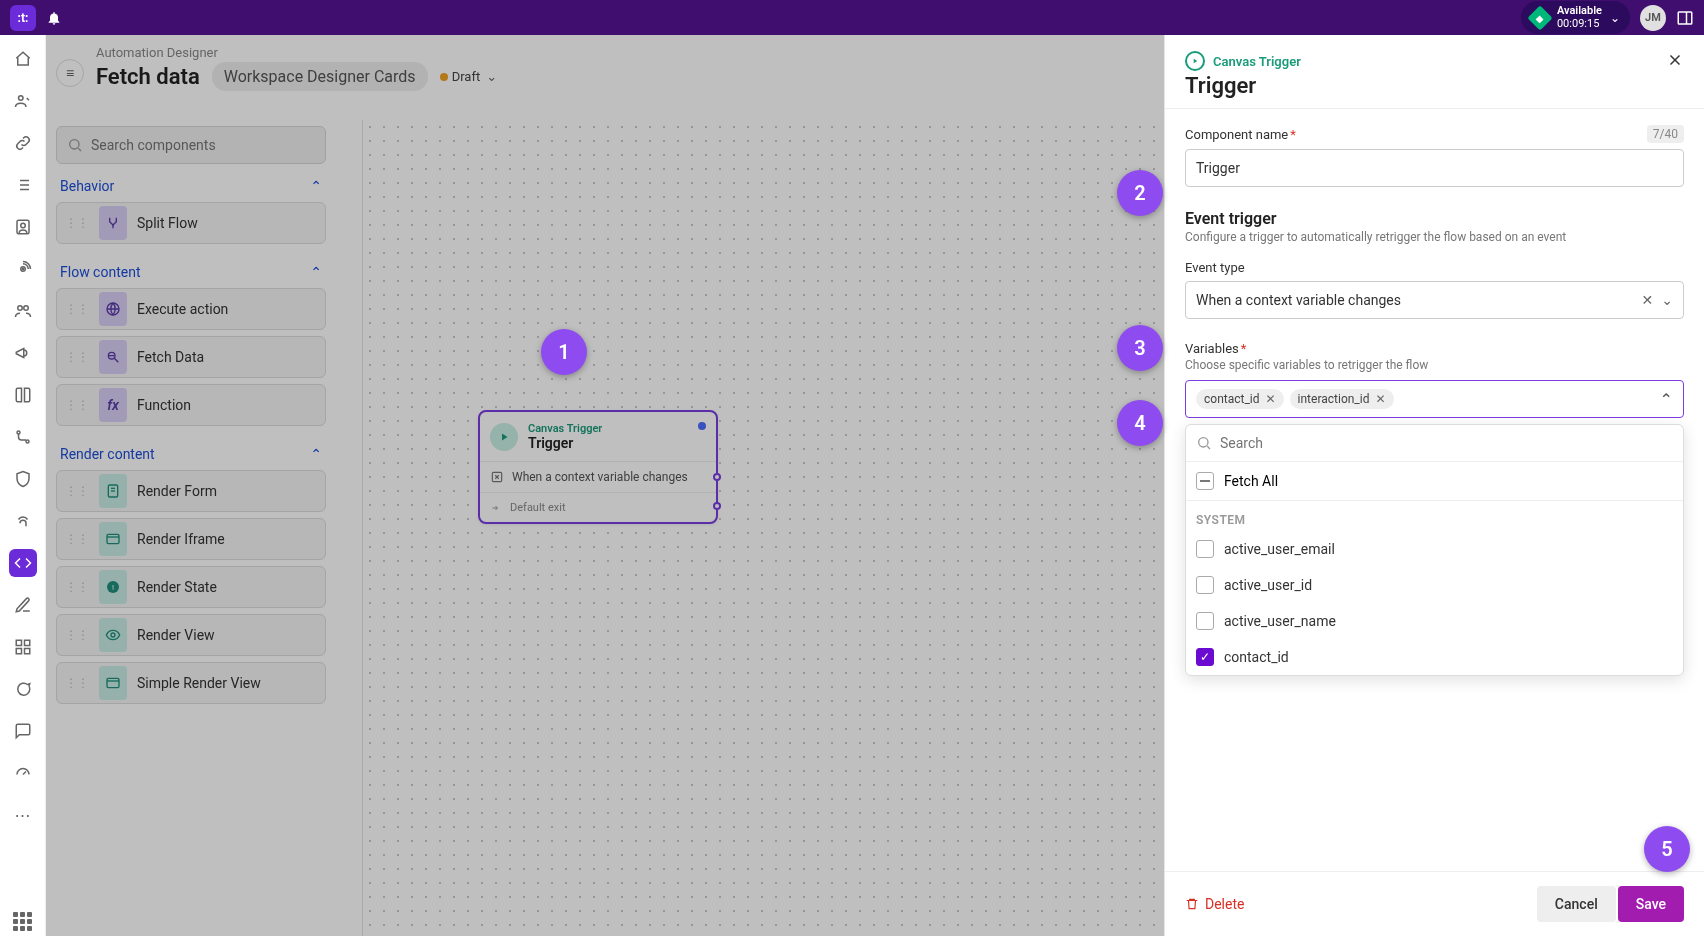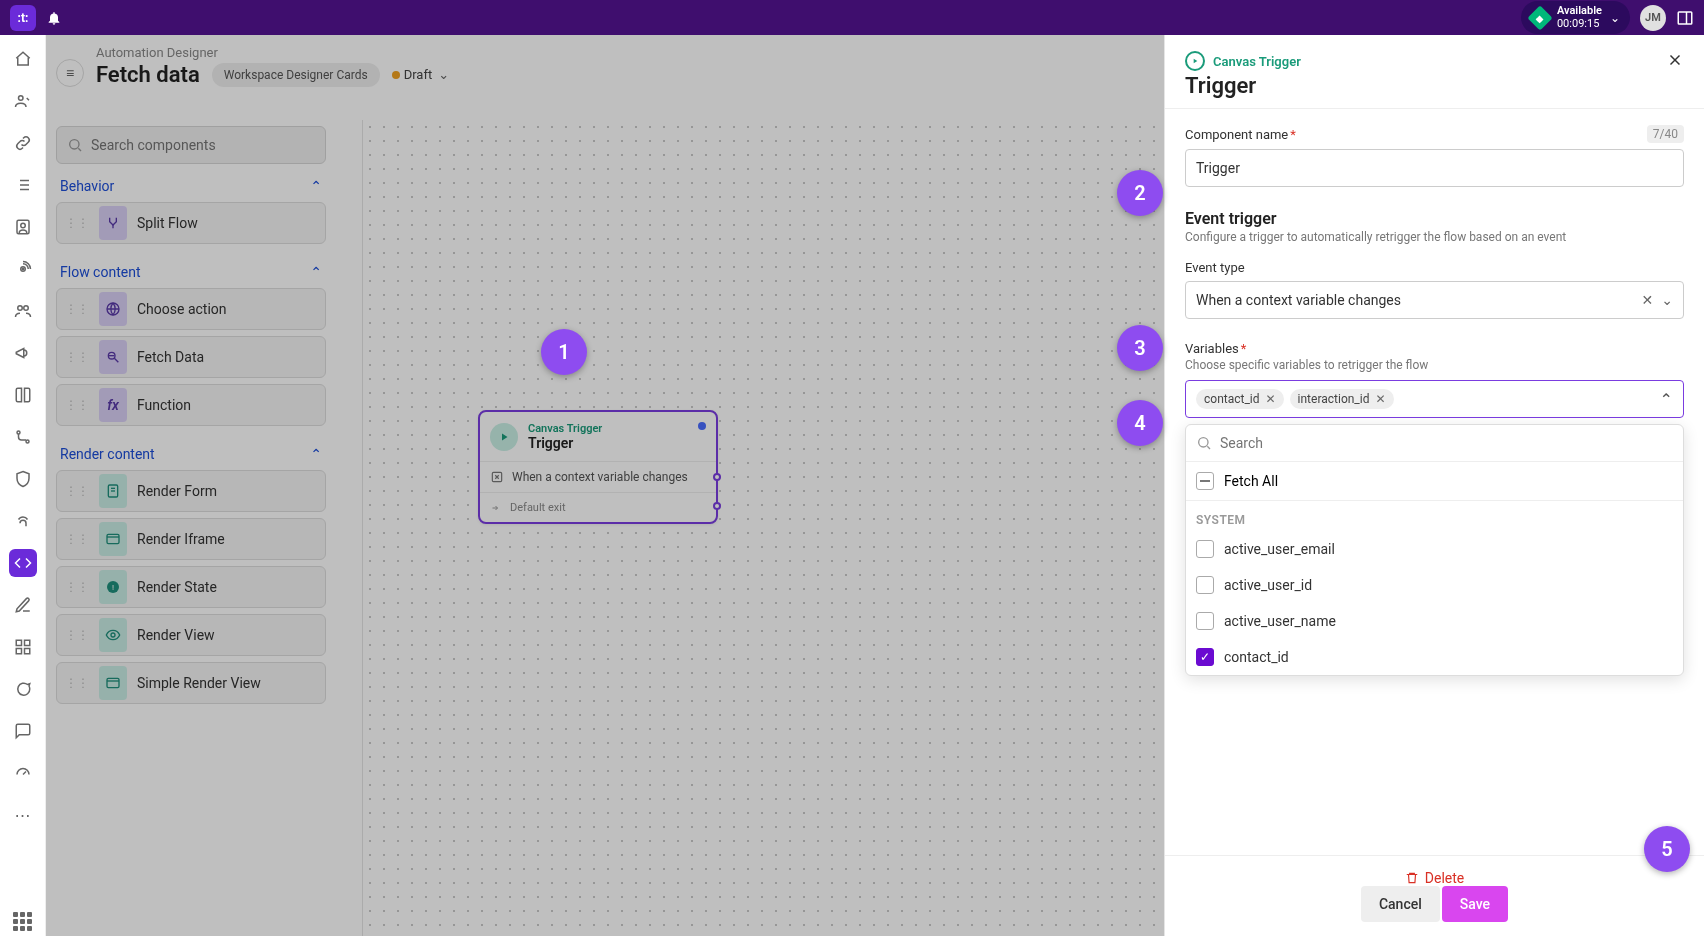--- a/index.html
+++ b/index.html
@@ -31,21 +31,21 @@
 
 .main { position: absolute; left: 46px; top: 35px; right: 0; bottom: 0; display: flex; }
 .overlay-dim { position: absolute; left: 0; top: 0; right: 0; bottom: 0; background: rgba(0,0,0,0.25); z-index: 10; pointer-events: none; }
 
 .workspace { flex: 1; position: relative; background: #fff; }
 .ws-header { padding: 10px 20px 4px 50px; position: relative; }
 .menu-btn { position: absolute; left: 10px; top: 24px; width: 28px; height: 28px; border: 1px solid #ddd; border-radius: 50%; display: flex; align-items: center; justify-content: center; background: #fff; font-size: 14px; color: #666; }
 .breadcrumb { font-size: 13px; color: #888; }
 .ws-title-row { display: flex; align-items: center; gap: 12px; margin-top: 2px; }
 .ws-title { font-size: 22px; font-weight: 600; color: #222; }
-.ws-pill { background: #eee; border-radius: 14px; padding: 5px 12px; font-size: 12px; color: #555; }
+.ws-pill { background: #eee; border-radius: 14px; padding: 5px 12px; font-size: 16px; color: #555; }
 .status-dot { width: 8px; height: 8px; background: #f0a020; border-radius: 50%; display: inline-block; margin-right: 4px; }
 .draft-chip { display: flex; align-items: center; font-size: 13px; color: #444; }
 
 .ws-body { position: absolute; left: 0; top: 85px; right: 0; bottom: 0; display: flex; gap: 26px; }
 .components-panel { width: 290px; background: #fff; padding: 6px 10px 10px 10px; overflow: auto; }
 .search-box { border: 1px solid #d6d6d6; background: #efefef; border-radius: 6px; height: 38px; display: flex; align-items: center; padding: 0 10px; gap: 8px; }
 .search-box input { border: none; background: transparent; outline: none; font-size: 14px; flex: 1; color: #333; }
 .section-head { display: flex; justify-content: space-between; align-items: center; padding: 14px 4px 8px; font-size: 14px; color: #1d4ed8; }
 .component-item { border: 1px solid #ddd; border-radius: 6px; height: 42px; display: flex; align-items: center; padding: 0 8px; gap: 10px; margin-bottom: 6px; background: #f4f4f4; }
 .ci-handle { color: #bbb; font-size: 12px; }
@@ -99,26 +99,26 @@
 .dd-search { display: flex; align-items: center; gap: 8px; padding: 10px; }
 .dd-search input { border: none; outline: none; flex: 1; font-size: 14px; color: #333; }
 .dd-selectall { display: flex; align-items: center; gap: 10px; padding: 10px; border-top: 1px solid #eee; border-bottom: 1px solid #eee; font-size: 14px; }
 .dd-group { padding: 12px 10px 4px; font-size: 12px; color: #999; font-weight: 600; letter-spacing: 0.5px; }
 .dd-item { display: flex; align-items: center; gap: 10px; padding: 9px 10px; font-size: 14px; color: #333; }
 .cb { width: 18px; height: 18px; border: 1.5px solid #aaa; border-radius: 3px; display: flex; align-items: center; justify-content: center; }
 .cb.indet { background: #fff; }
 .cb.indet::after { content: ''; width: 10px; height: 2px; background: #777; }
 .cb.checked { background: #6b0bd1; border-color: #6b0bd1; color: #fff; font-size: 12px; }
 
-.rp-footer { padding: 14px 20px; display: flex; justify-content: space-between; align-items: center; border-top: 1px solid #eee; flex-direction: column; }
+.rp-footer { padding: 14px 20px; display: flex; justify-content: space-between; align-items: center; border-top: 1px solid #eee; }
 .delete-link { color: #d93025; font-size: 14px; display: flex; align-items: center; gap: 6px; cursor: pointer; }
 .btns { display: flex; gap: 2px; }
 .btn { height: 36px; padding: 0 18px; border-radius: 4px; font-size: 14px; font-weight: 500; cursor: pointer; border: none; }
 .btn.cancel { background: #eee; color: #333; }
-.btn.save { background: #d946ef; color: #fff; }
+.btn.save { background: #a21caf; color: #fff; }
 
 svg { display: block; }
 </style>
 </head>
 <body>
 
 <div class="topbar">
   <div class="topbar-left">
     <div class="logo-box">:t:</div>
     <div class="bell-icon">
@@ -332,21 +332,21 @@
           <span>⌃</span>
         </div>
         <div class="component-item">
           <span class="ci-handle">⋮⋮</span>
           <span class="ci-icon">
               <svg width="16" height="16" viewBox="0 0 24 24" fill="none" stroke="currentColor" stroke-width="2">
                 <circle cx="12" cy="12" r="9"></circle>
                 <path d="M3 12h18M12 3a14 14 0 0 1 0 18M12 3a14 14 0 0 0 0 18"></path>
               </svg>
             </span>
-          <span class="ci-label">Choose action</span>
+          <span class="ci-label">Execute action</span>
         </div>
         <div class="component-item">
           <span class="ci-handle">⋮⋮</span>
           <span class="ci-icon">
               <svg width="16" height="16" viewBox="0 0 24 24" fill="none" stroke="currentColor" stroke-width="2">
                 <circle cx="10" cy="10" r="5"></circle>
                 <line x1="14" y1="14" x2="20" y2="20"></line>
                 <line x1="6" y1="10" x2="14" y2="10"></line>
               </svg>
             </span>

